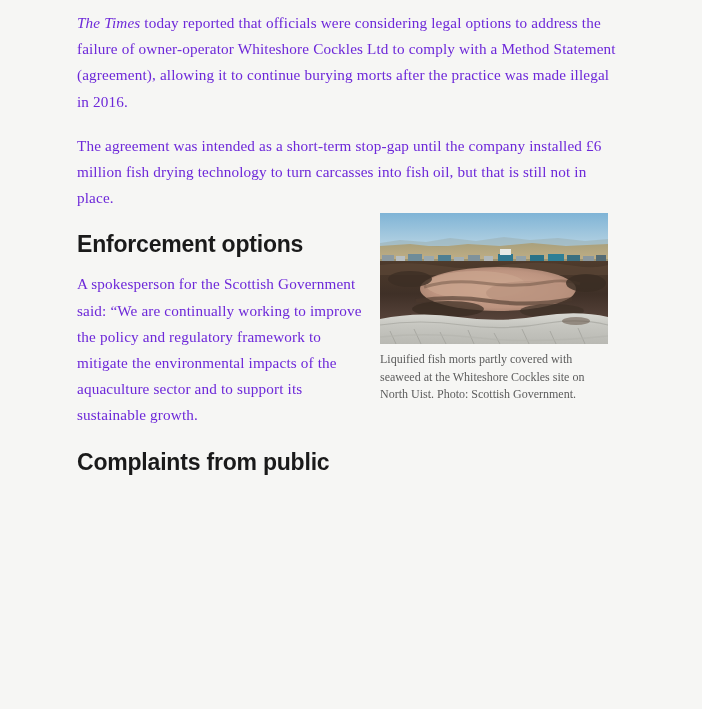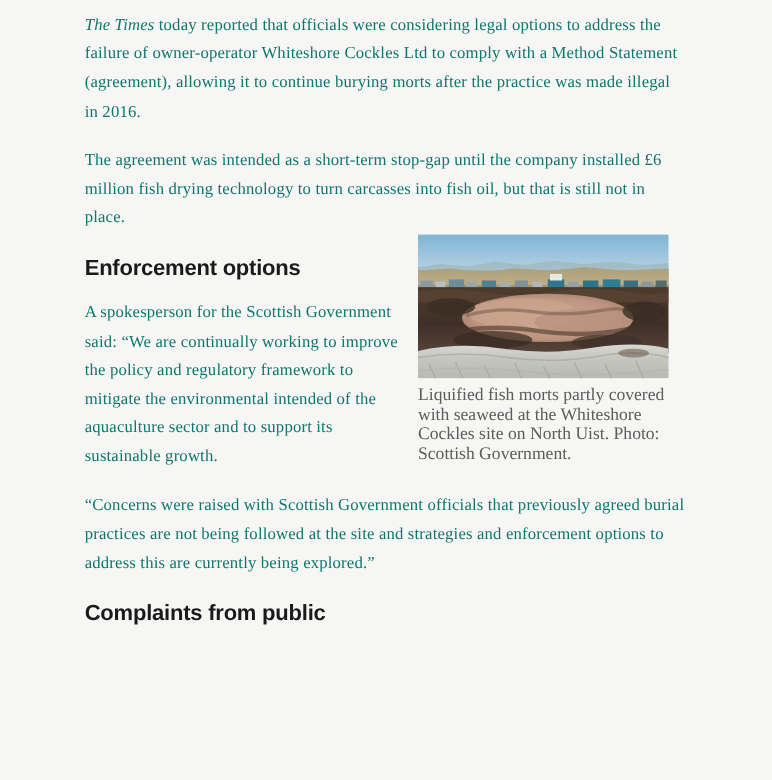--- a/index.html
+++ b/index.html
@@ -17,54 +17,54 @@
   .article {
     position: relative;
     padding: 10px 77px 0 77px;
     box-sizing: border-box;
     width: 702px;
   }
   p.body-text {
     font-size: 15.2px;
     line-height: 26.2px;
     margin: 0 0 18px 0;
-    color: #0f766e;
+    color: #6d28d9;
     letter-spacing: 0.01em;
   }
   p.body-text.narrow {
     width: 285px;
   }
   .italic-title {
     font-style: italic;
   }
   h2.section-heading {
     font-family: "Liberation Sans", sans-serif;
     font-weight: bold;
-    font-size: 20px;
+    font-size: 23px;
     line-height: 30px;
     margin: 10px 0 12px 0;
     color: #1a1a1a;
     letter-spacing: -0.2px;
   }
   .figure {
     position: absolute;
     left: 380px;
     top: 213px;
     width: 228px;
   }
   .figure-image {
     width: 228px;
     height: 131px;
     display: block;
     position: relative;
     overflow: hidden;
   }
   .figure-caption {
     font-family: "Liberation Serif", serif;
-    font-size: 16px;
+    font-size: 12px;
     line-height: 17.5px;
     color: #5c5c5c;
     margin-top: 7px;
     width: 224px;
   }
 </style>
 </head>
 <body>
 
 <div class="article">
@@ -142,20 +142,19 @@
         <path d="M10 118 L16 131 M34 116 L41 131 M60 119 L66 131 M88 117 L94 131 M114 120 L120 131 M142 116 L149 131 M170 118 L176 131 M198 115 L205 131" stroke="#9e9e98" stroke-width="1" opacity="0.7"></path>
         <path d="M0 124 Q50 119 100 125 Q150 131 228 123" stroke="#b4b4ae" stroke-width="1.5" fill="none" opacity="0.6"></path>
         <ellipse cx="196" cy="108" rx="14" ry="4" fill="#5b4a3c" opacity="0.5"></ellipse>
       </svg>
     </div>
     <div class="figure-caption">Liquified fish morts partly covered with seaweed at the Whiteshore Cockles site on North Uist. Photo: Scottish Government.</div>
   </div>
 
   <h2 class="section-heading">Enforcement options</h2>
 
-  <p class="body-text narrow">A spokesperson for the Scottish Government said: “We are continually working to improve the policy and regulatory framework to mitigate the environmental intended of the aquaculture sector and to support its sustainable growth.</p>
+  <p class="body-text narrow">A spokesperson for the Scottish Government said: “We are continually working to improve the policy and regulatory framework to mitigate the environmental impacts of the aquaculture sector and to support its sustainable growth.</p>
 
 
-  <p class="body-text">“Concerns were raised with Scottish Government officials that previously agreed burial practices are not being followed at the site and strategies and enforcement options to address this are currently being explored.”</p>
 
   <h2 class="section-heading">Complaints from public</h2>
 
 </div>
 
 </body></html>

